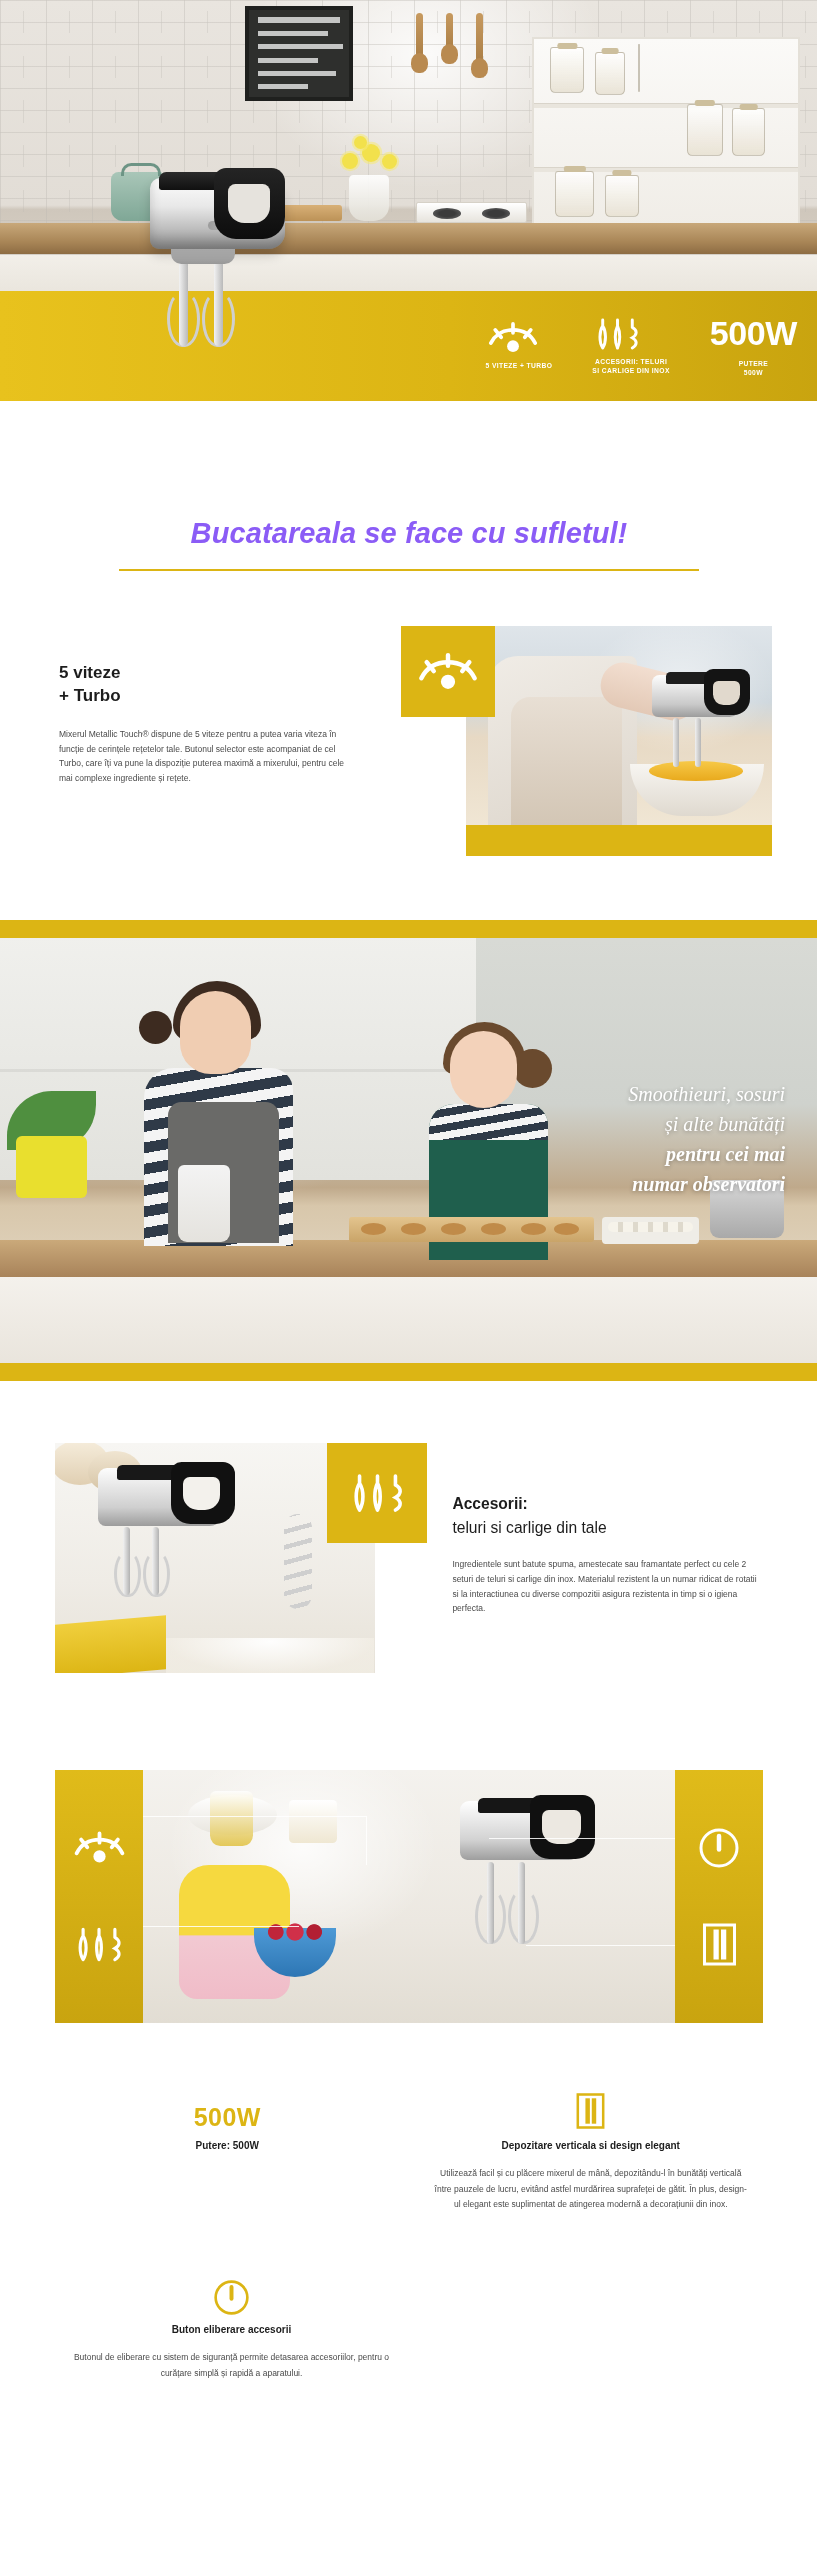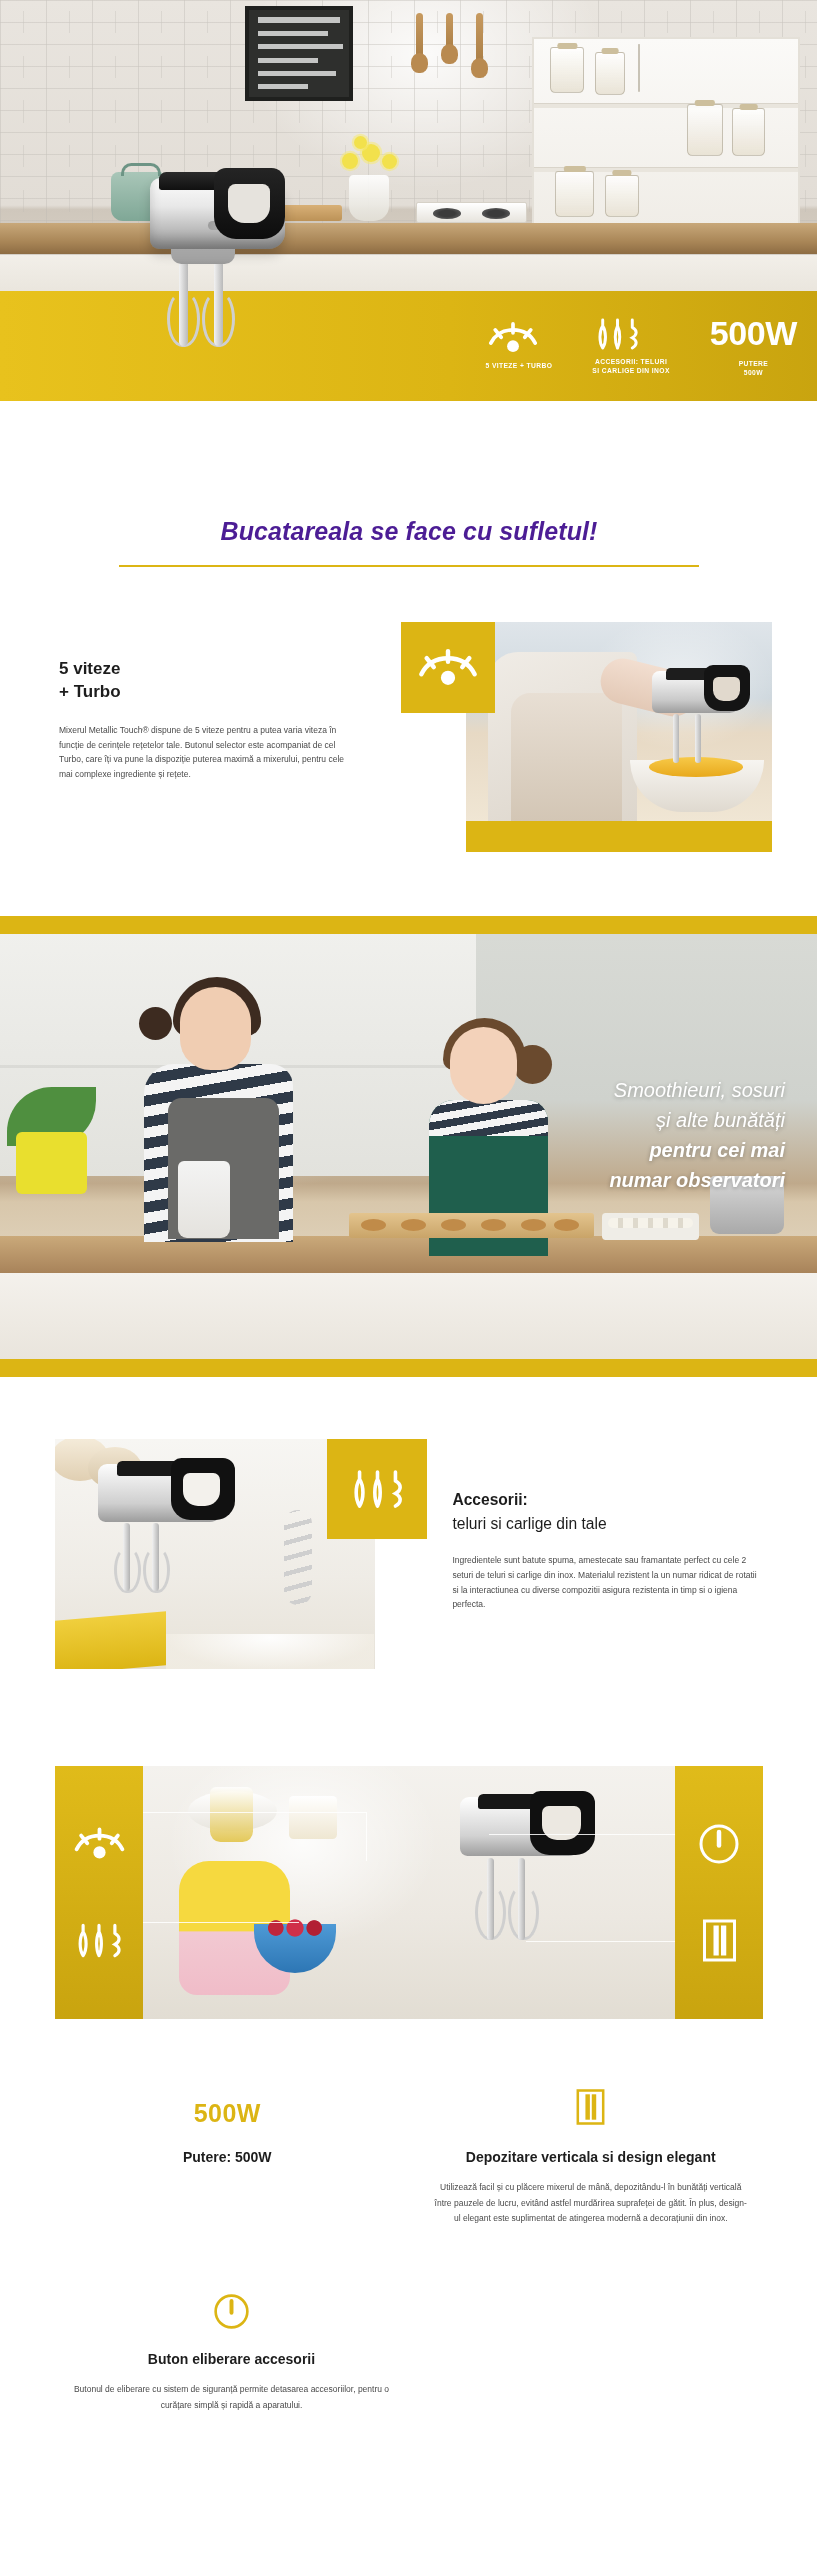--- a/index.html
+++ b/index.html
@@ -208,21 +208,21 @@
     font-size: 34px; font-weight: 700; color: #ffffff; letter-spacing: -0.4px;
   }
   .hero-bottom {
     position: absolute; left: 0; top: 401px; width: 818px; height: 45px;
     background: #ffffff;
   }
 
   
   .section-title-wrap { margin-top: 71px; text-align: center; }
   .section-title {
-    font-size: 25px; font-style: italic; font-weight: 700; color: #4c1d95;
+    font-size: 29px; font-style: italic; font-weight: 700; color: #8b5cf6;
     letter-spacing: 0.1px;
   }
   .title-rule {
     width: 580px; height: 2.2px; background: #dcb514; margin: 19.3px auto 0;
   }
 
   
   .speeds {
     position: relative; margin-top: 55px; padding: 0 59px;
     display: flex; align-items: flex-start; gap: 42px;
@@ -292,20 +292,21 @@
   .speeds-yellowbar {
     position: absolute; left: 65px; top: 199px; width: 306px; height: 31px;
     background: #dcb514;
   }
 
   
   .family {
     position: relative; margin-top: 64px; width: 818px; height: 461px;
     overflow: hidden;
     background: linear-gradient(180deg,#e9e9e6,#dcdcd8);
+    font-family: Liberation Serif, serif;
   }
   .family-photo {
     position:absolute; inset:0;
     background:
       radial-gradient(ellipse 312px 223px at 28% 26%, rgba(255,255,255,.7), rgba(255,255,255,0) 72%),
       linear-gradient(180deg,#d9dbd6 0%, #cfd2cd 40%, #bfa98b 58%, #d8c7ab 62%, #efe9df 100%);
   }
   .fam-cab {
     position:absolute; left:0; top:0; width:476px; height:260px;
     background: linear-gradient(180deg,#f1f1ee,#e2e2dd);
@@ -465,21 +466,21 @@
 
   
   .features {
     margin-top: 54px; padding: 0 68px;
     display: flex; gap: 45px; align-items: flex-start;
   }
   .feature { width: 327px; text-align: center; }
   .feature-icon { height: 55px; display:flex; align-items:flex-end; justify-content:center; }
   .feature-500 { font-size: 25px; font-weight: 700; color: #dcb514; letter-spacing:0.4px; }
   .feature-h {
-    font-size: 14px; font-weight: 700; color:#1d1d1d; margin-top: 21px; margin-bottom: 15px;
+    font-size: 10px; font-weight: 700; color:#1d1d1d; margin-top: 8px; margin-bottom: 15px;
   }
   .feature p { font-size: 8.5px; line-height: 1.8; color:#4a4a4a; }
 
   .feature-bottom {
     margin-top: 49px; padding: 0 68px 82px;
     display:flex; justify-content:flex-start;
   }
   .feature-bottom .feature { width: 327px; }
   svg { display:block; }
 </style>

